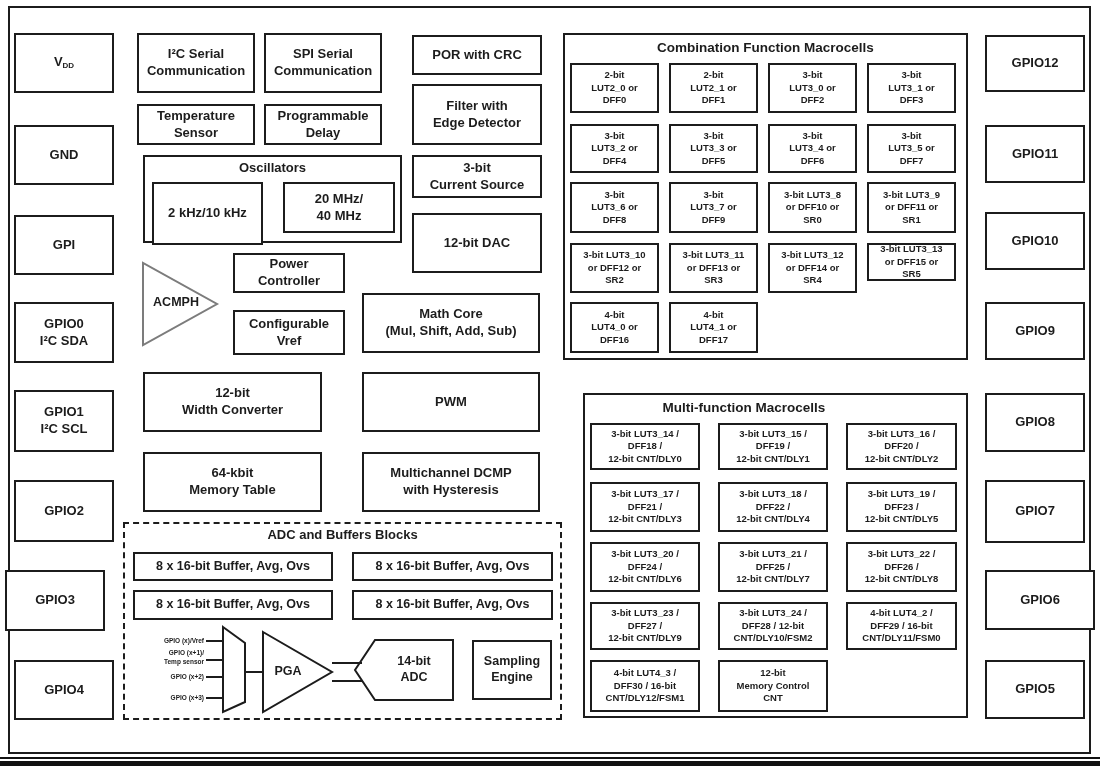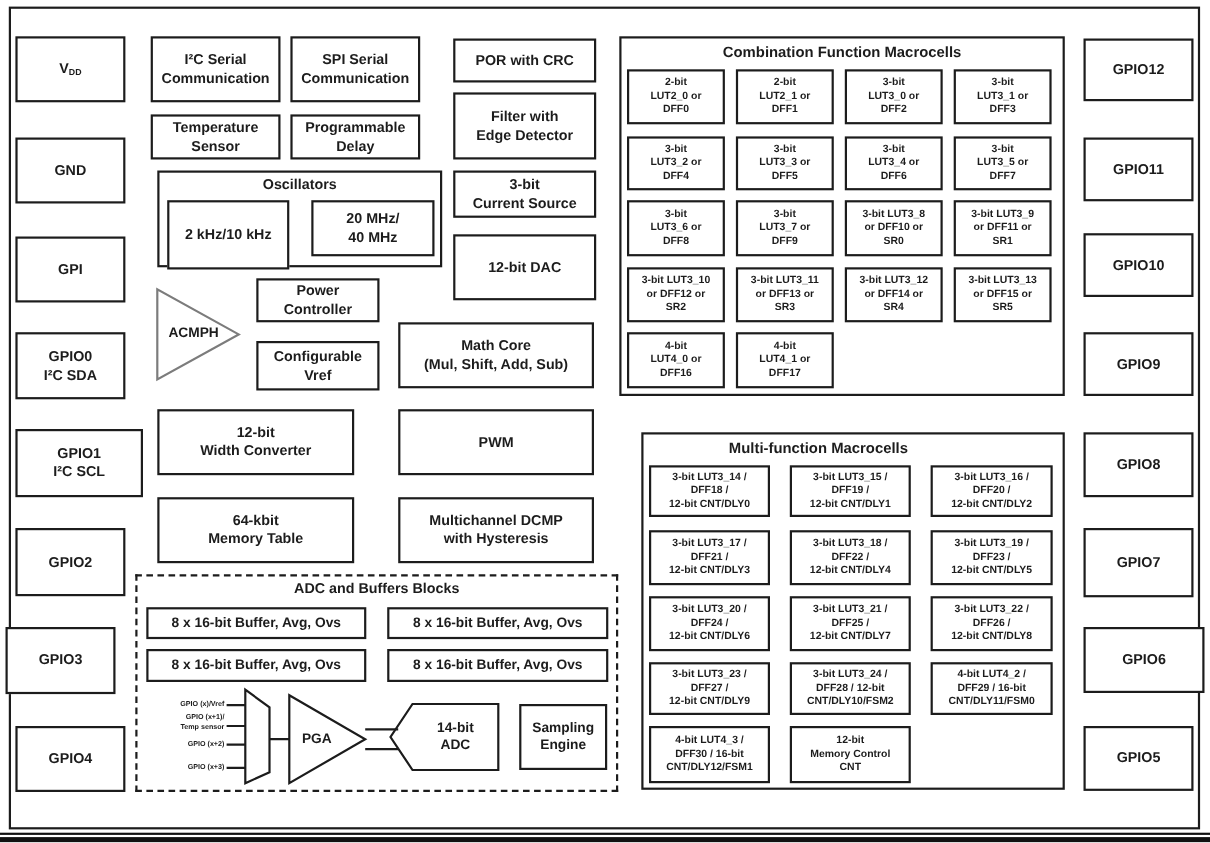--- a/index.html
+++ b/index.html
@@ -27,21 +27,21 @@
 
   <div class="abs cont" style="left:8px;top:6px;width:1083px;height:748px;"></div>
 
   <div class="abs box f13" style="left:14px;top:33px;width:100px;height:60px;">
     <span><span>V</span><span class="sub">DD</span></span>
   </div>
   <div class="abs box f13" style="left:14px;top:125px;width:100px;height:60px;">GND</div>
   <div class="abs box f13" style="left:14px;top:215px;width:100px;height:60px;">GPI</div>
   <div class="abs box f13" style="left:14px;top:302px;width:100px;height:61px;">GPIO0
 I²C SDA</div>
-  <div class="abs box f13" style="left:14px;top:390px;width:116px;height:62px;">GPIO1
+  <div class="abs box f13" style="left:14px;top:390px;width:100px;height:62px;">GPIO1
 I²C SCL</div>
   <div class="abs box f13" style="left:14px;top:480px;width:100px;height:62px;">GPIO2</div>
   <div class="abs box f13" style="left:5px;top:570px;width:100px;height:61px;">GPIO3</div>
   <div class="abs box f13" style="left:14px;top:660px;width:100px;height:60px;">GPIO4</div>
 
   <div class="abs box f13" style="left:985px;top:35px;width:100px;height:57px;">GPIO12</div>
   <div class="abs box f13" style="left:985px;top:125px;width:100px;height:58px;">GPIO11</div>
   <div class="abs box f13" style="left:985px;top:212px;width:100px;height:58px;">GPIO10</div>
   <div class="abs box f13" style="left:985px;top:302px;width:100px;height:58px;">GPIO9</div>
   <div class="abs box f13" style="left:985px;top:393px;width:100px;height:59px;">GPIO8</div>
@@ -134,21 +134,21 @@
 
   <div class="abs box cell" style="left:570px;top:243px;width:89px;height:50px;">3-bit LUT3_10
 or DFF12 or
 SR2</div>
   <div class="abs box cell" style="left:669px;top:243px;width:89px;height:50px;">3-bit LUT3_11
 or DFF13 or
 SR3</div>
   <div class="abs box cell" style="left:768px;top:243px;width:89px;height:50px;">3-bit LUT3_12
 or DFF14 or
 SR4</div>
-  <div class="abs box cell" style="left:867px;top:243px;width:89px;height:50px;">3-bit LUT3_13
+  <div class="abs box cell" style="left:867px;top:243px;width:89px;height:38px;">3-bit LUT3_13
 or DFF15 or
 SR5</div>
 
   <div class="abs box cell" style="left:570px;top:302px;width:89px;height:51px;">4-bit
 LUT4_0 or
 DFF16</div>
   <div class="abs box cell" style="left:669px;top:302px;width:89px;height:51px;">4-bit
 LUT4_1 or
 DFF17</div>
 

